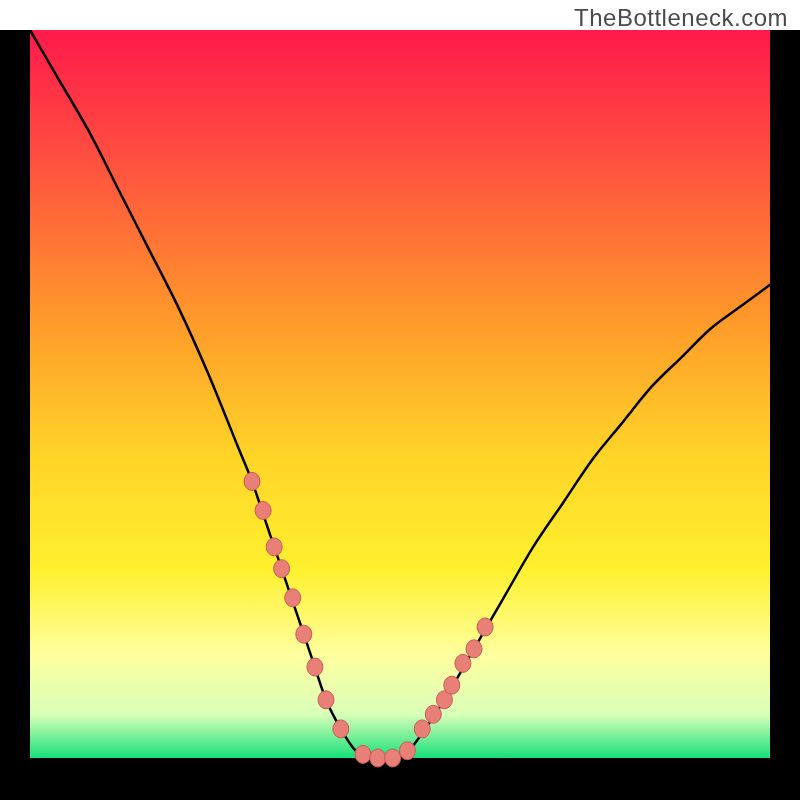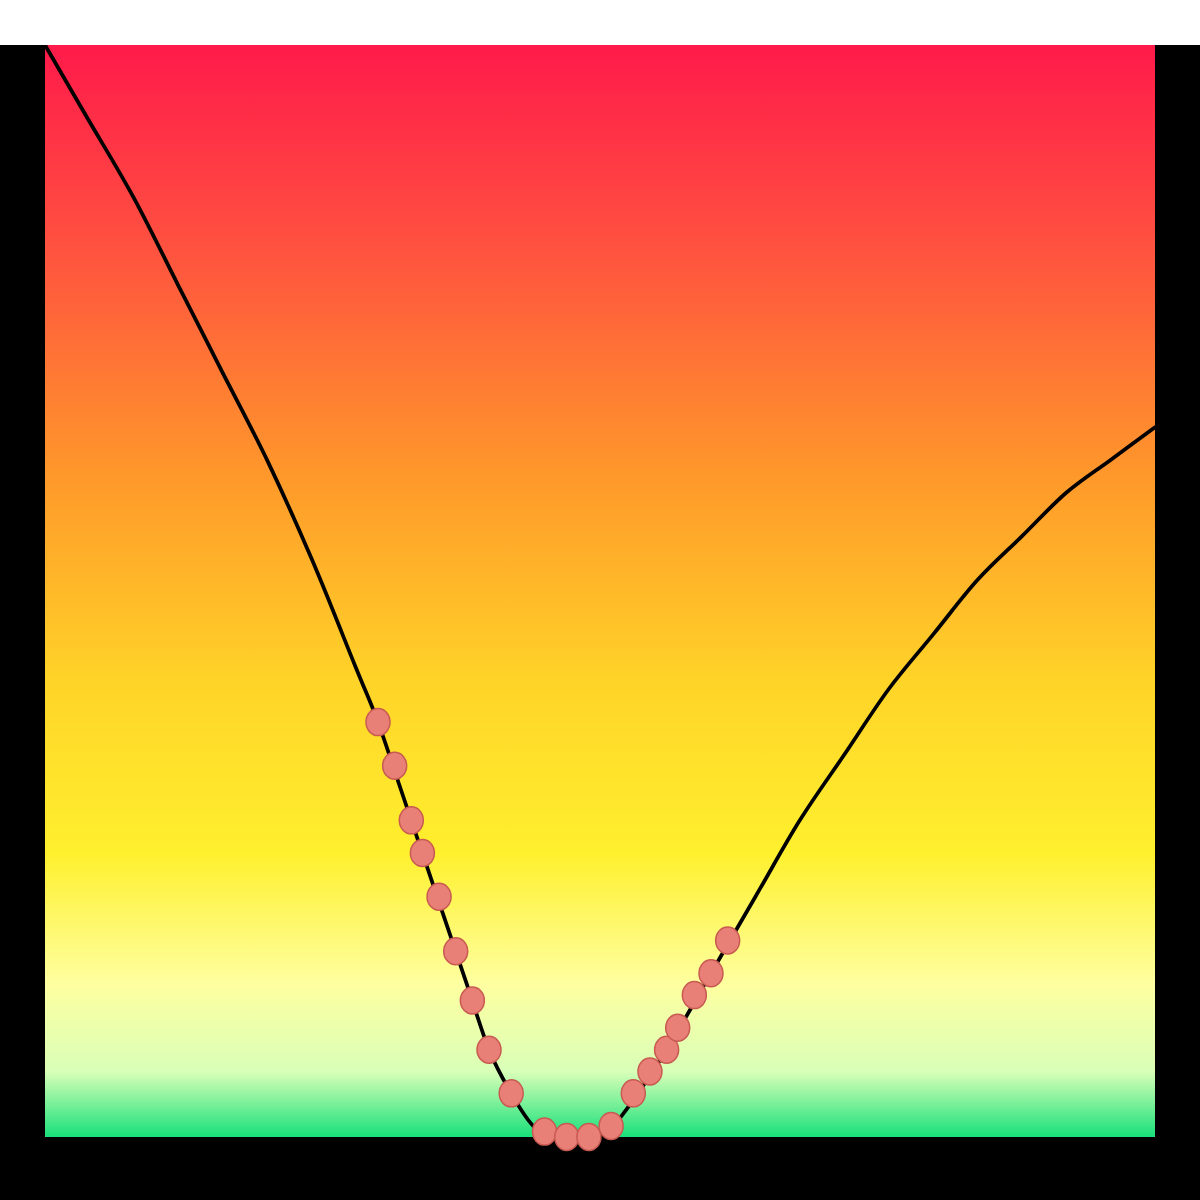--- a/index.html
+++ b/index.html
@@ -32,20 +32,21 @@
     left: 0;
     width: 800px;
     height: 770px;
     display: block;
   }
 </style>
 </head>
 <body>
 <div class="root">
 
+  <div class="watermark">TheBottleneck.com</div>
 
   <svg class="plot" viewBox="0 0 800 770" preserveAspectRatio="none">
     <defs>
       <linearGradient id="bg-grad" x1="0" y1="0" x2="0" y2="1">
         <stop id="g0" offset="0%" stop-color="#ff1a4a"></stop>
         <stop id="g1" offset="18%" stop-color="#ff5040"></stop>
         <stop id="g2" offset="40%" stop-color="#ff9a2a"></stop>
         <stop id="g3" offset="58%" stop-color="#ffd328"></stop>
         <stop id="g4" offset="74%" stop-color="#fff02e"></stop>
         <stop id="g5" offset="86%" stop-color="#feffa0"></stop>

